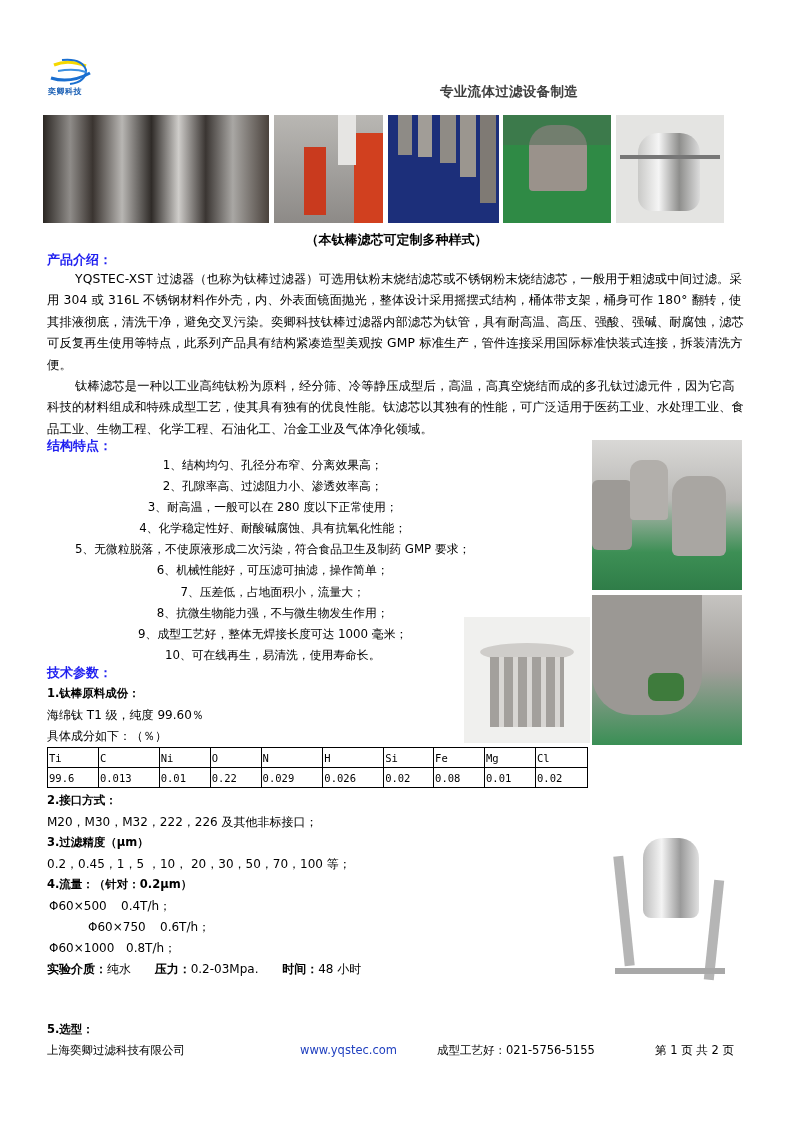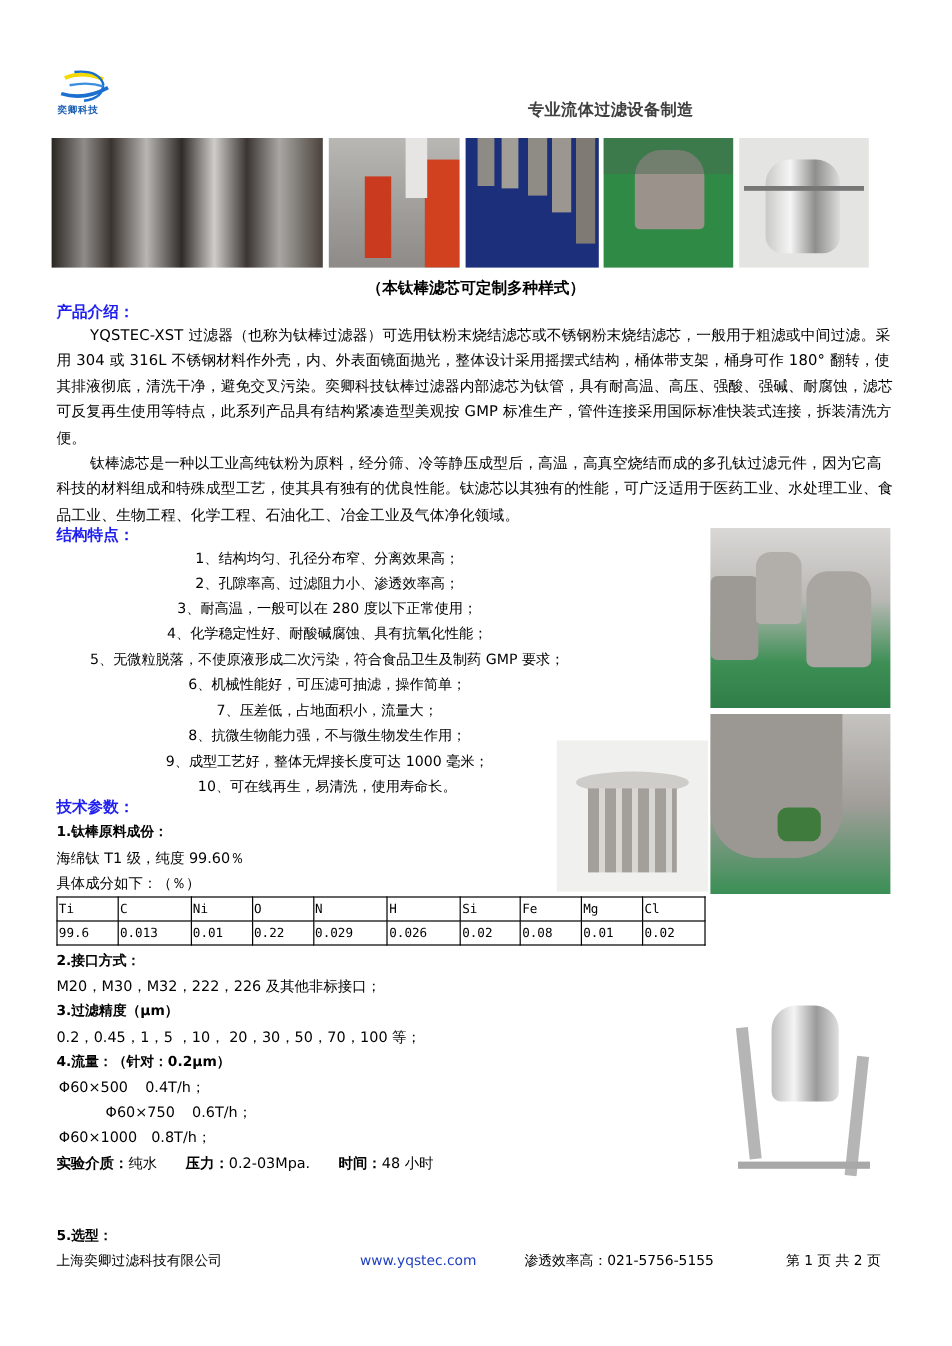--- a/index.html
+++ b/index.html
@@ -159,15 +159,15 @@
   <b>压力：</b><span>0.2-03Mpa.</span>
   <span style="display:inline-block;width:16px;"></span>
   <b>时间：</b><span>48 小时</span>
 </div>
 
 <div class="abs sub-head" style="left:47px;top:1022px;">5.选型：</div>
 
 <div class="abs footer" style="left:47px;">上海奕卿过滤科技有限公司</div>
 <div class="abs footer link" style="left:288px;margin-left:12px;">www.yqstec.com</div>
 <div class="abs footer" style="left:437px;white-space:nowrap;">
-  <span>渗透效率高：</span><span>021-5756-5155</span>
+  <span>成型工艺好：</span><span>021-5756-5155</span>
 </div>
 <div class="abs footer" style="left:655px;">第 1 页 共 2 页</div>
 
 </body></html>

